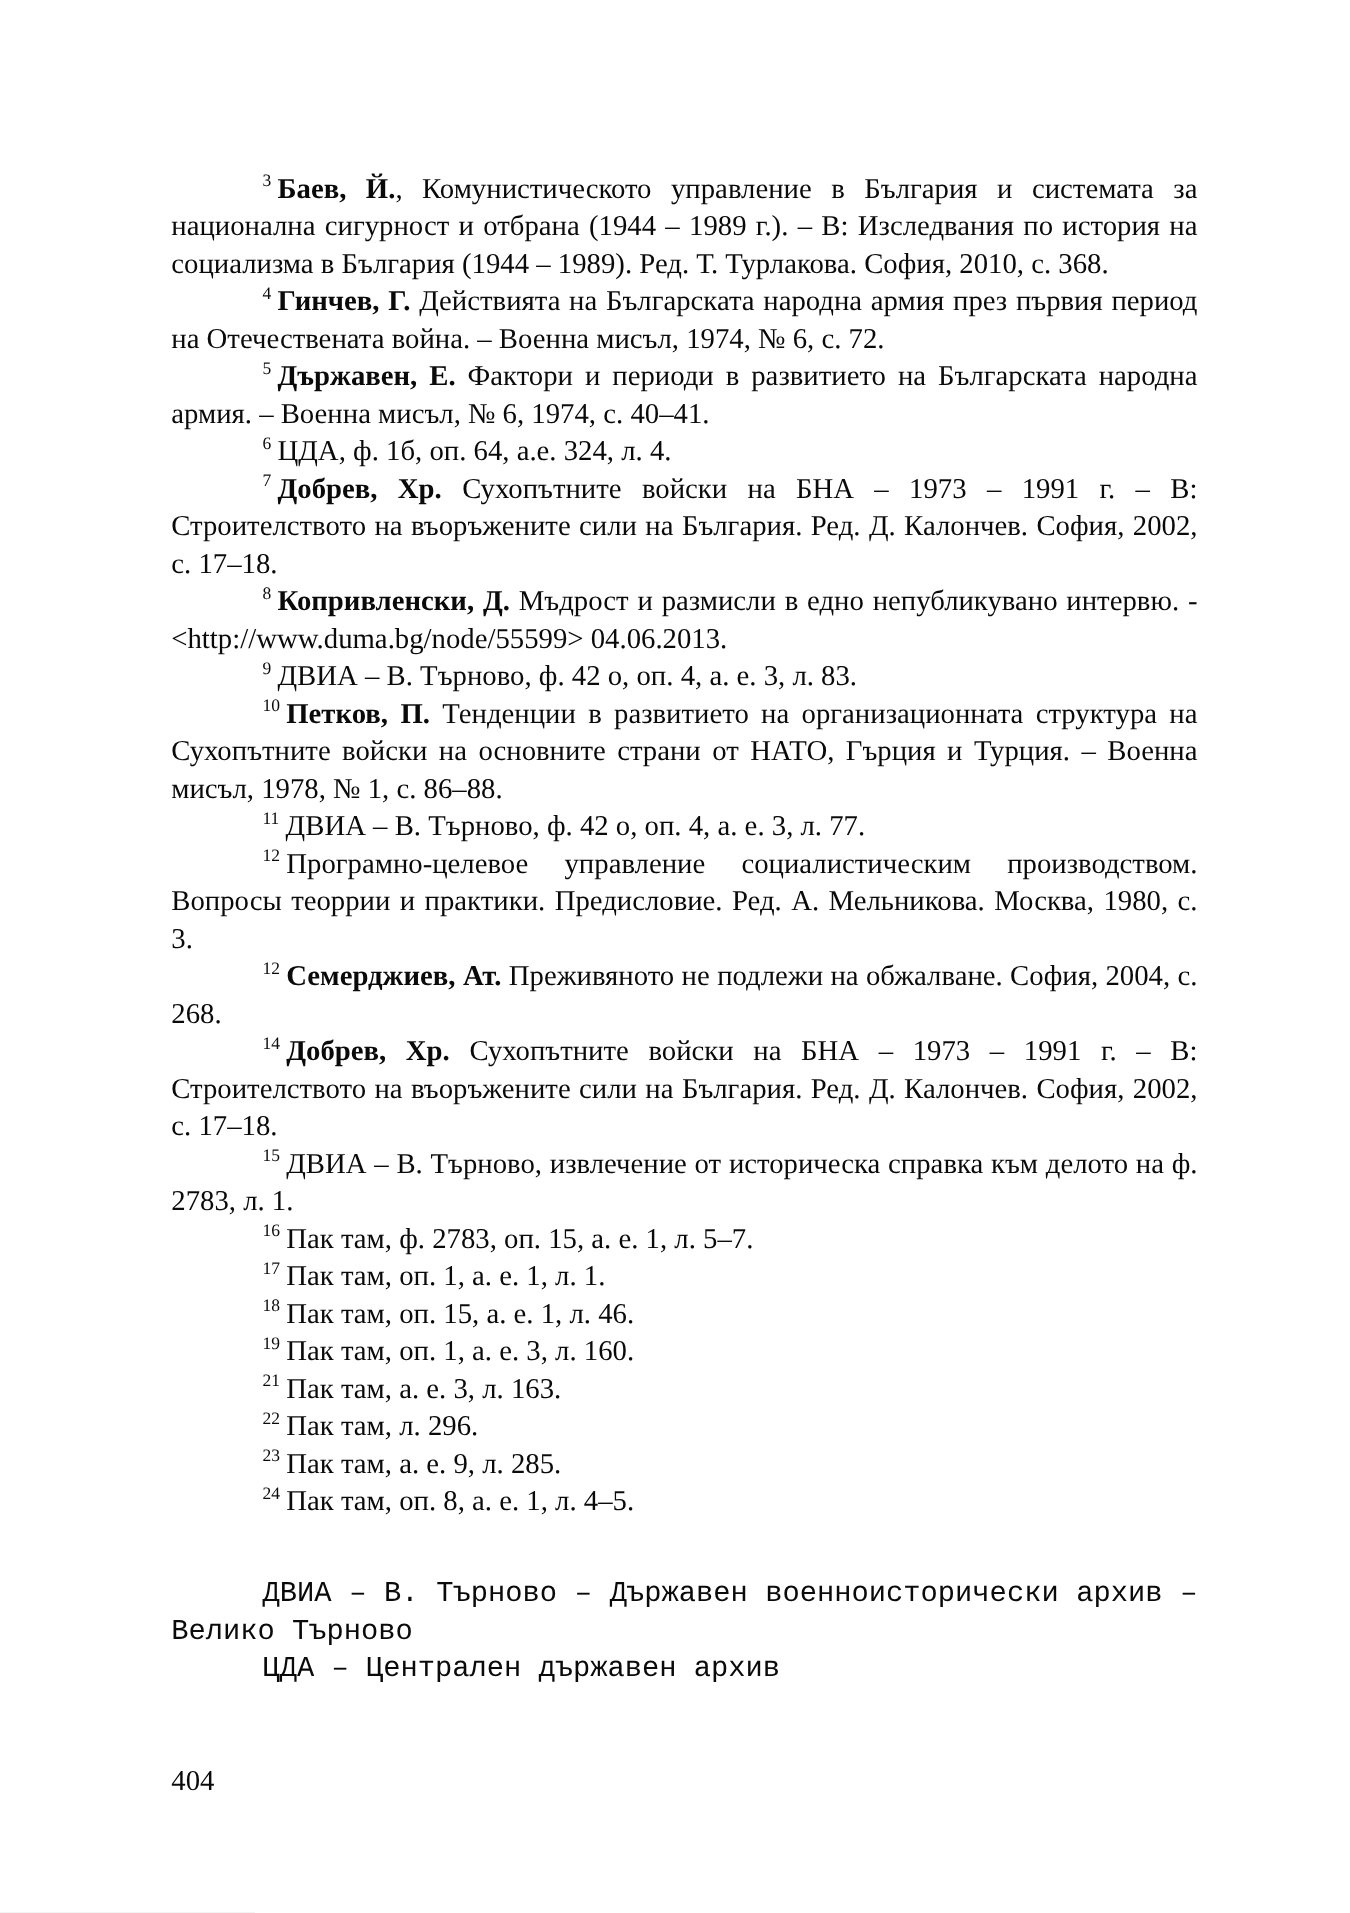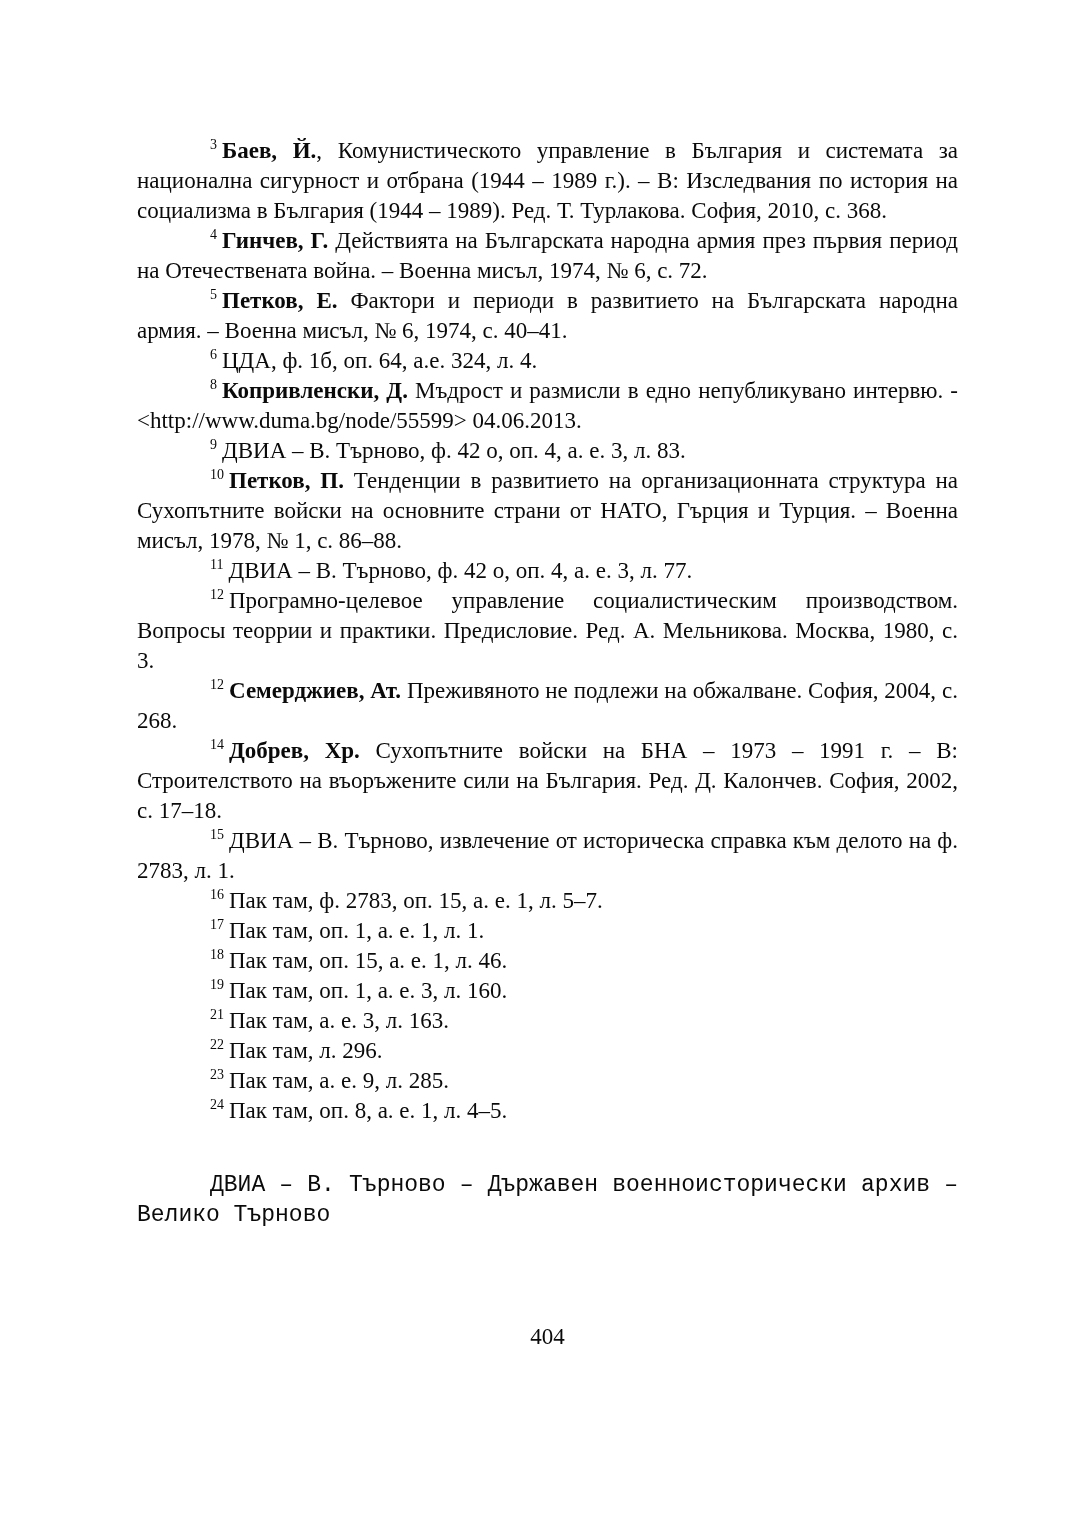--- a/index.html
+++ b/index.html
@@ -32,52 +32,54 @@
   }
   .abbr {
     margin-top:44px;
   }
   .abbr-item {
     text-align:justify;
     text-indent:73px;
     font-family:Liberation Mono, monospace;
   }
   .page-number {
-    margin-top:92px;
-    text-align:center;
+    margin-top:60px;
+    text-align:left;
     text-indent:0;
   }
 </style>
 </head>
 <body>
 
 <div class="page">
 
   <div class="notes">
     <p class="note"><sup class="num">3</sup><b class="author">Баев, Й.</b><span>, Комунистическото управление в България и системата за национална сигурност и отбрана (1944 – 1989 г.). – В: Изследвания по история на социализма в България (1944 – 1989). Ред. Т. Турлакова. София, 2010, с. 368.</span></p>
     <p class="note"><sup class="num">4</sup><b class="author">Гинчев, Г.</b><span> Действията на Българската народна армия през първия период на Отечествената война. – Военна мисъл, 1974, № 6, с. 72.</span></p>
-    <p class="note"><sup class="num">5</sup><b class="author">Петков, Е.</b><span> Фактори и периоди в развитието на Българската народна армия. – Военна мисъл, № 6, 1974, с. 40–41.</span></p>
+    <p class="note"><sup class="num">5</sup><b class="author">Държавен, Е.</b><span> Фактори и периоди в развитието на Българската народна армия. – Военна мисъл, № 6, 1974, с. 40–41.</span></p>
     <p class="note"><sup class="num">6</sup><b class="author"></b><span>ЦДА, ф. 1б, оп. 64, а.е. 324, л. 4.</span></p>
+    <p class="note"><sup class="num">7</sup><b class="author">Добрев, Хр.</b><span> Сухопътните войски на БНА – 1973 – 1991 г. – В: Строителството на въоръжените сили на България. Ред. Д. Калончев. София, 2002, с. 17–18.</span></p>
     <p class="note"><sup class="num">8</sup><b class="author">Копривленски, Д.</b><span> Мъдрост и размисли в едно непубликувано интервю. - &lt;http://www.duma.bg/node/55599&gt; 04.06.2013.</span></p>
     <p class="note"><sup class="num">9</sup><b class="author"></b><span>ДВИА – В. Търново, ф. 42 о, оп. 4, а. е. 3, л. 83.</span></p>
     <p class="note"><sup class="num">10</sup><b class="author">Петков, П.</b><span> Тенденции в развитието на организационната структура на Сухопътните войски на основните страни от НАТО, Гърция и Турция. – Военна мисъл, 1978,  № 1, с. 86–88.</span></p>
     <p class="note"><sup class="num">11</sup><b class="author"></b><span>ДВИА – В. Търново, ф. 42 о, оп. 4, а. е. 3, л. 77.</span></p>
     <p class="note"><sup class="num">12</sup><b class="author"></b><span>Програмно-целевое управление социалистическим производством. Вопросы теоррии и практики. Предисловие. Ред. А. Мельникова. Москва, 1980, с. 3.</span></p>
     <p class="note"><sup class="num">12</sup><b class="author">Семерджиев, Ат.</b><span> Преживяното не подлежи на обжалване. София, 2004, с. 268.</span></p>
     <p class="note"><sup class="num">14</sup><b class="author">Добрев, Хр.</b><span> Сухопътните войски на БНА – 1973 – 1991 г. – В: Строителството на въоръжените сили на България. Ред. Д. Калончев. София, 2002, с. 17–18.</span></p>
     <p class="note"><sup class="num">15</sup><b class="author"></b><span>ДВИА – В. Търново, извлечение от историческа справка към делото на ф. 2783, л. 1.</span></p>
     <p class="note"><sup class="num">16</sup><b class="author"></b><span>Пак там, ф. 2783, оп. 15, а. е. 1, л. 5–7.</span></p>
     <p class="note"><sup class="num">17</sup><b class="author"></b><span>Пак там, оп. 1, а. е. 1, л. 1.</span></p>
     <p class="note"><sup class="num">18</sup><b class="author"></b><span>Пак там, оп. 15, а. е. 1, л. 46.</span></p>
     <p class="note"><sup class="num">19</sup><b class="author"></b><span>Пак там, оп. 1, а. е. 3, л. 160.</span></p>
     <p class="note"><sup class="num">21</sup><b class="author"></b><span>Пак там, а. е. 3, л. 163.</span></p>
     <p class="note"><sup class="num">22</sup><b class="author"></b><span>Пак там, л. 296.</span></p>
     <p class="note"><sup class="num">23</sup><b class="author"></b><span>Пак там, а. е. 9, л. 285.</span></p>
     <p class="note"><sup class="num">24</sup><b class="author"></b><span>Пак там, оп. 8, а. е. 1, л. 4–5.</span></p>
   </div>
 
   <div class="abbr">
     <p class="abbr-item">ДВИА – В. Търново – Държавен военноисторически архив – Велико Търново</p>
+    <p class="abbr-item">ЦДА – Централен държавен архив</p>
   </div>
 
   <div class="page-number">404</div>
 
 </div>
 
 </body></html>

